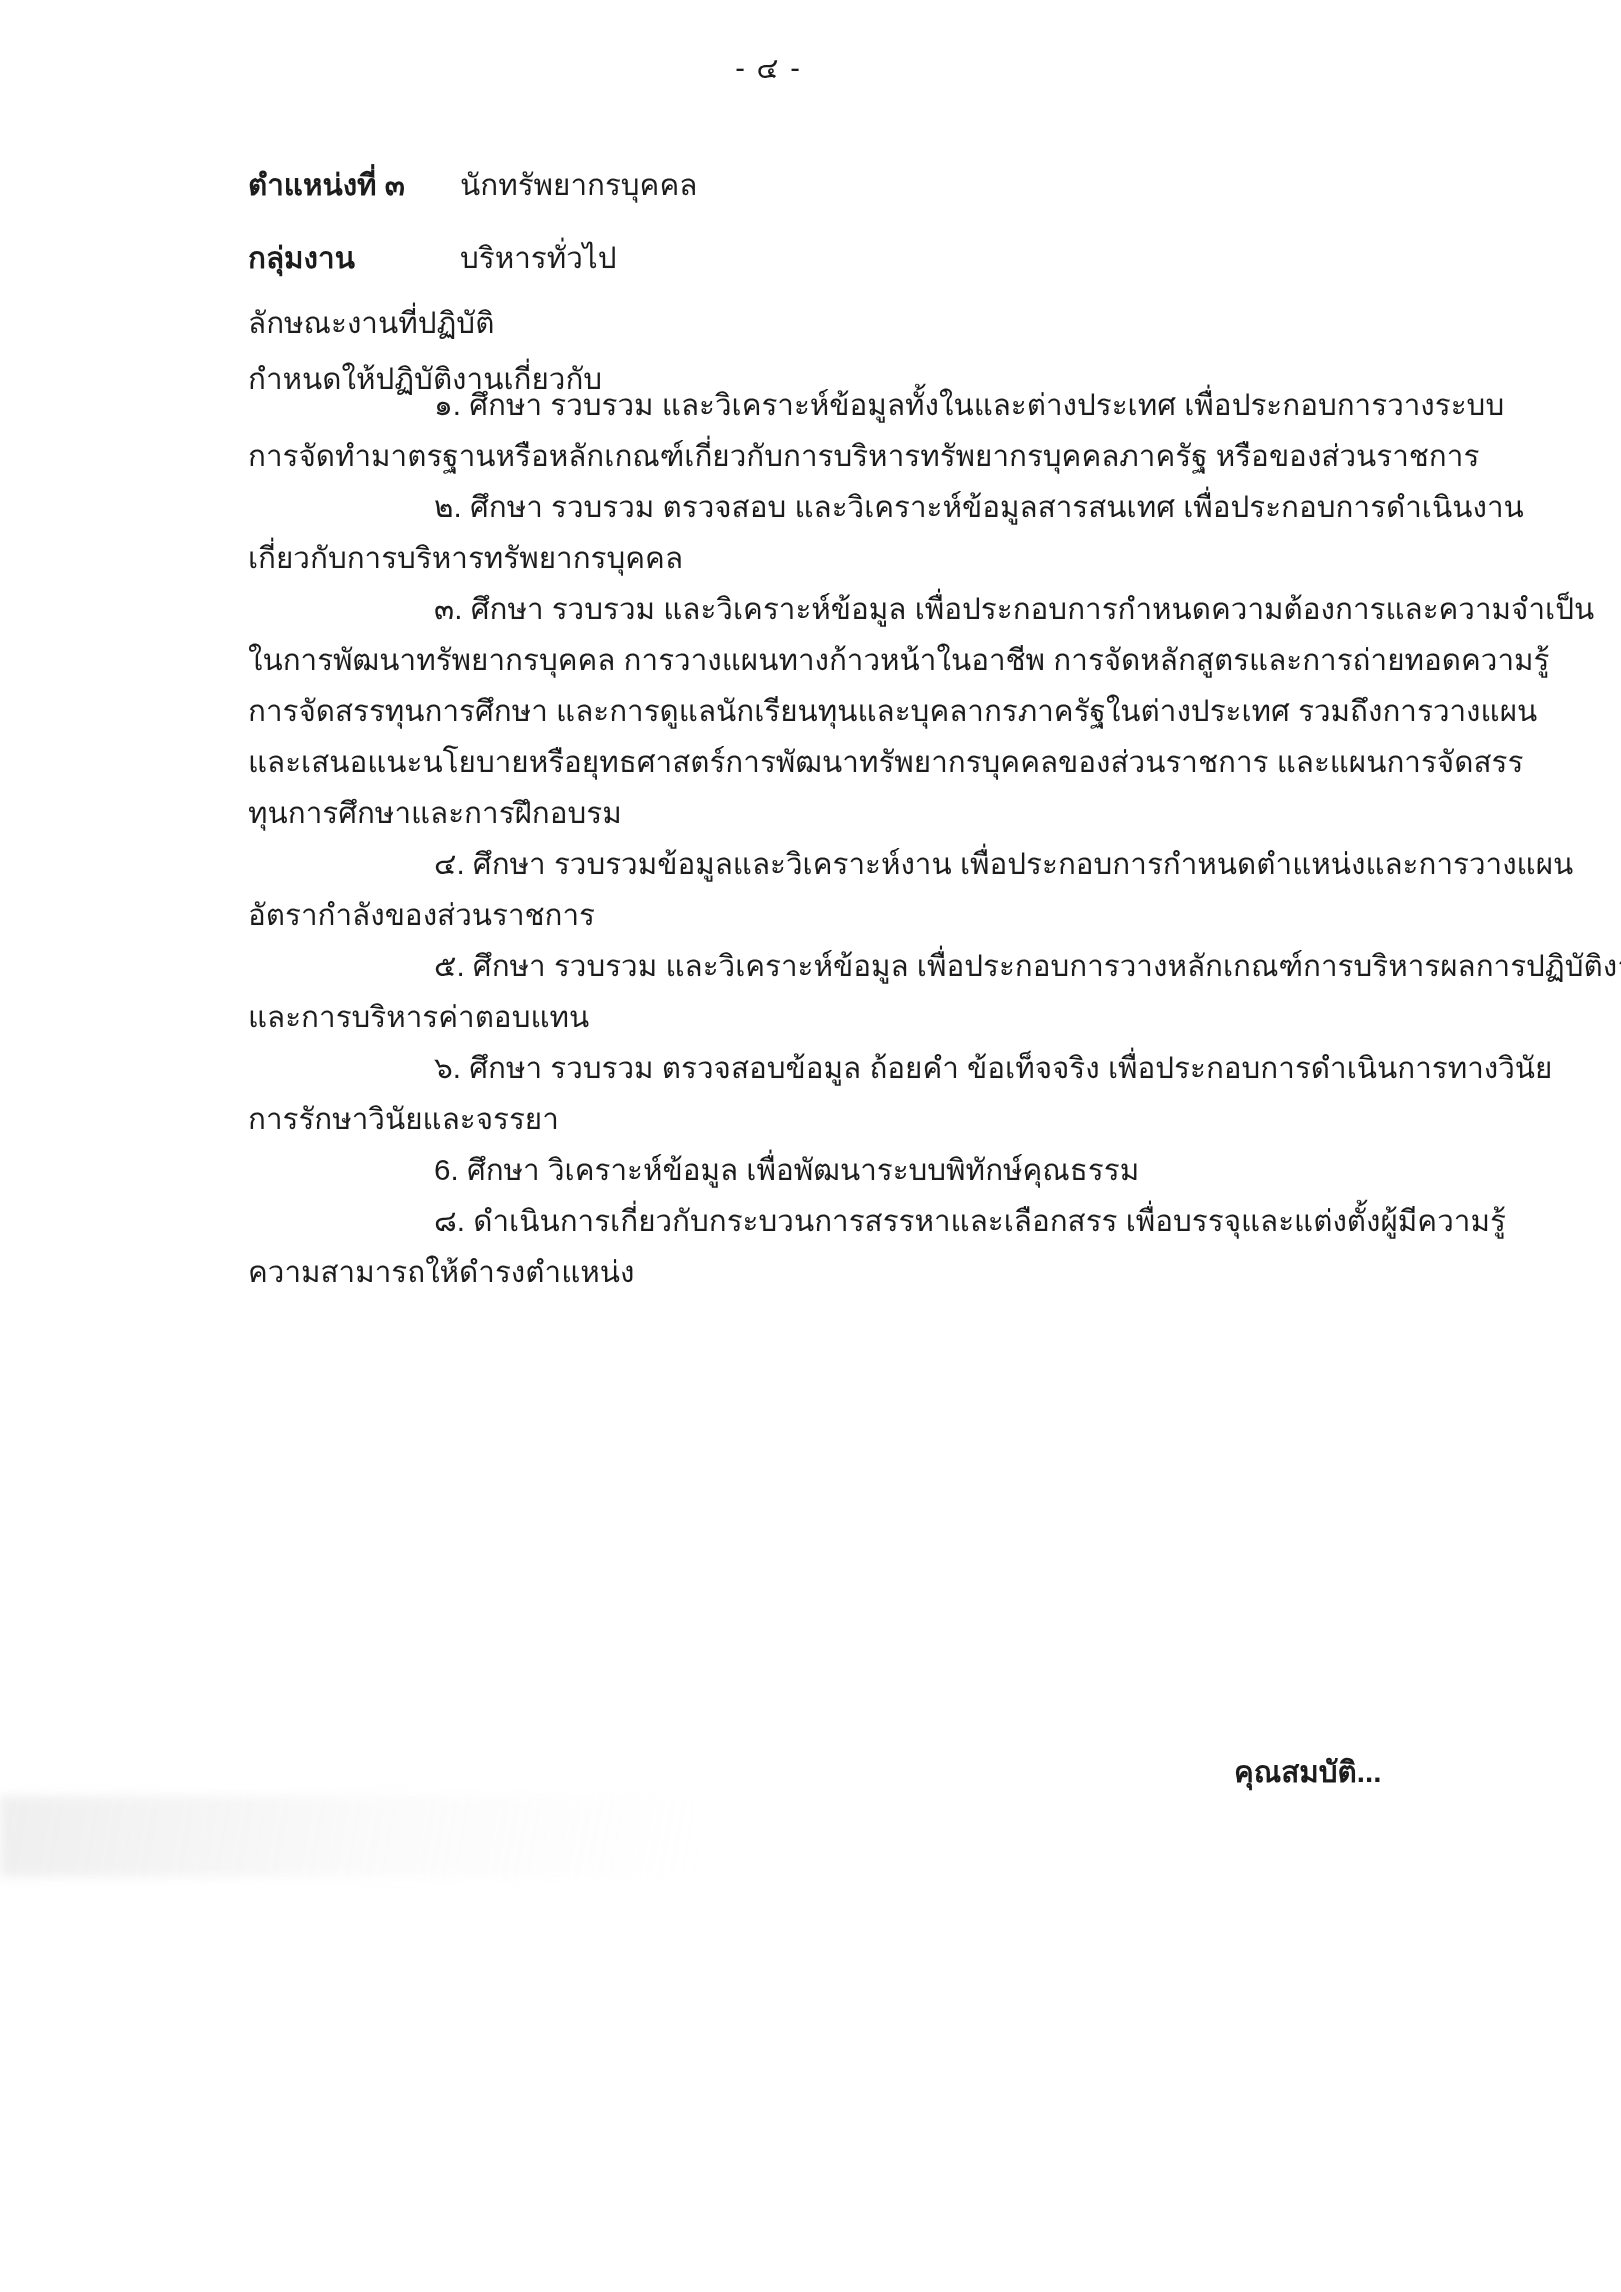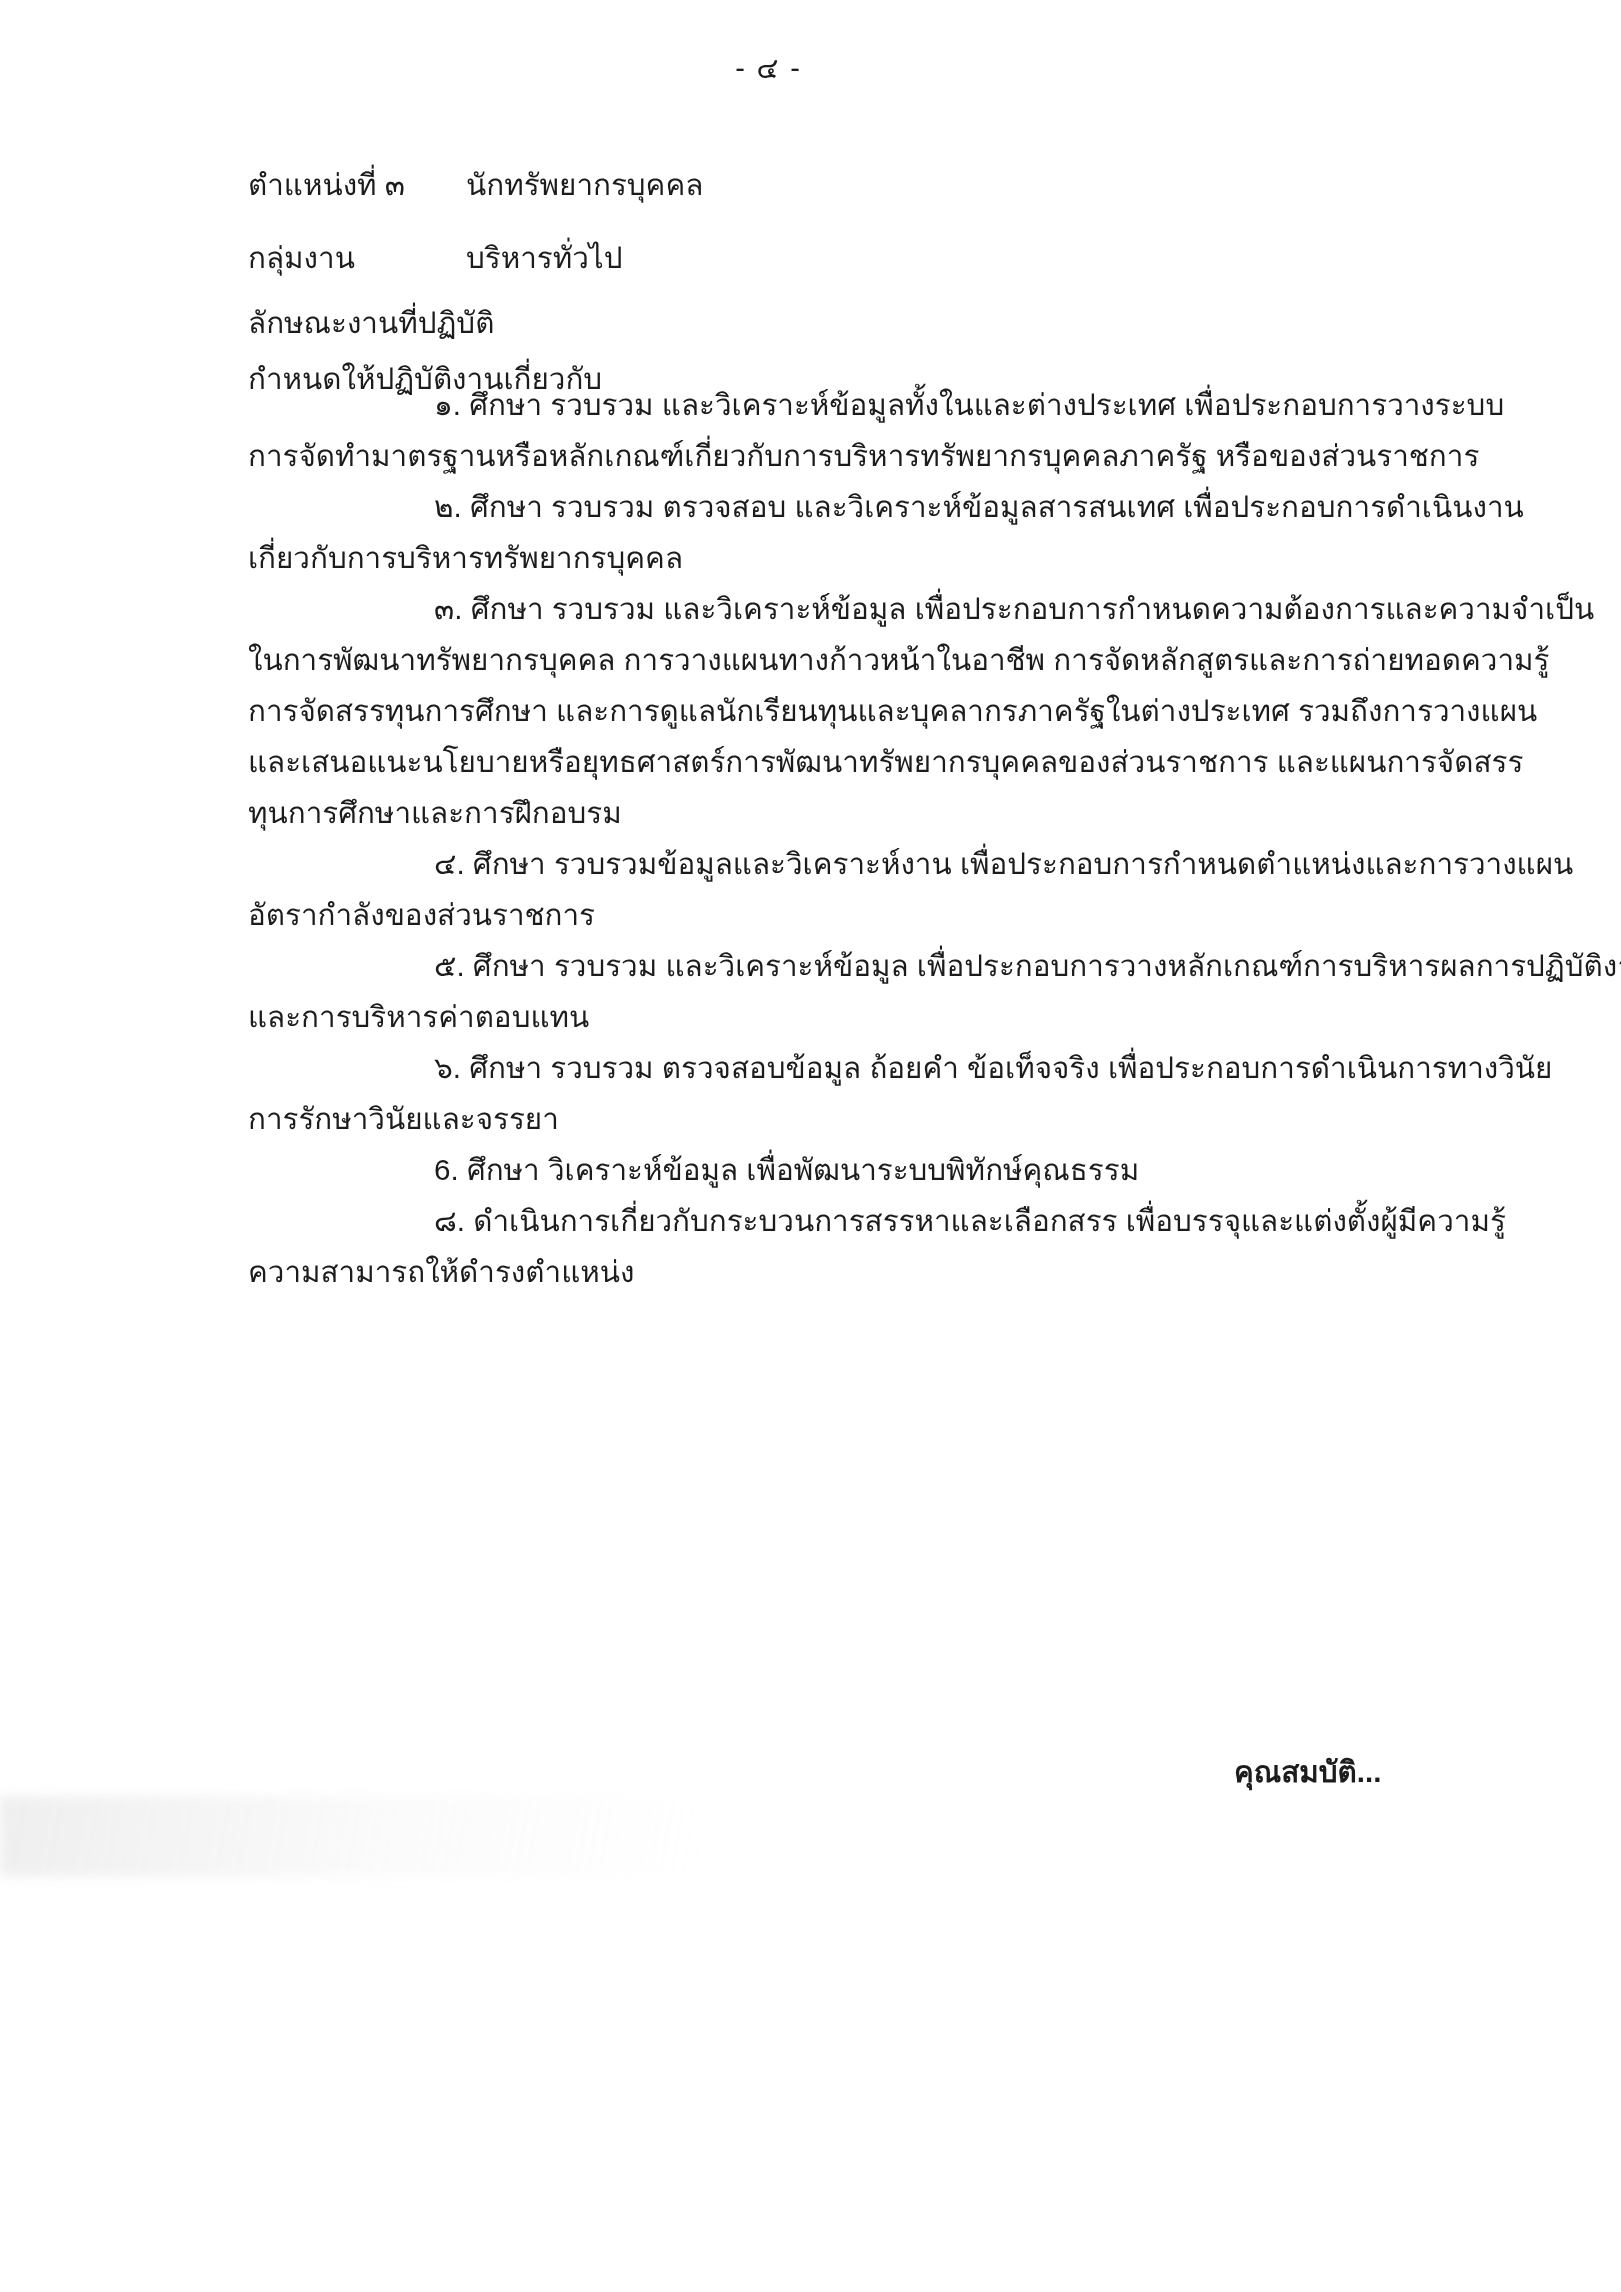--- a/index.html
+++ b/index.html
@@ -25,26 +25,26 @@
     text-align: center;
     font-size: 29px;
     letter-spacing: 1.8px;
   }
   .kv-row {
     position: absolute;
     left: 248px;
     white-space: nowrap;
   }
   .kv-row .label {
-    font-weight: 400;
+    font-weight: 700;
     display: inline-block;
   }
   .kv-row .value {
     position: absolute;
-    left: 218px;
+    left: 212px;
     white-space: nowrap;
   }
   .row-position { top: 161px; }
   .row-group    { top: 234px; }
   .section-heading {
     position: absolute;
     left: 248px;
     top: 299px;
     font-weight: 400;
     white-space: nowrap;

